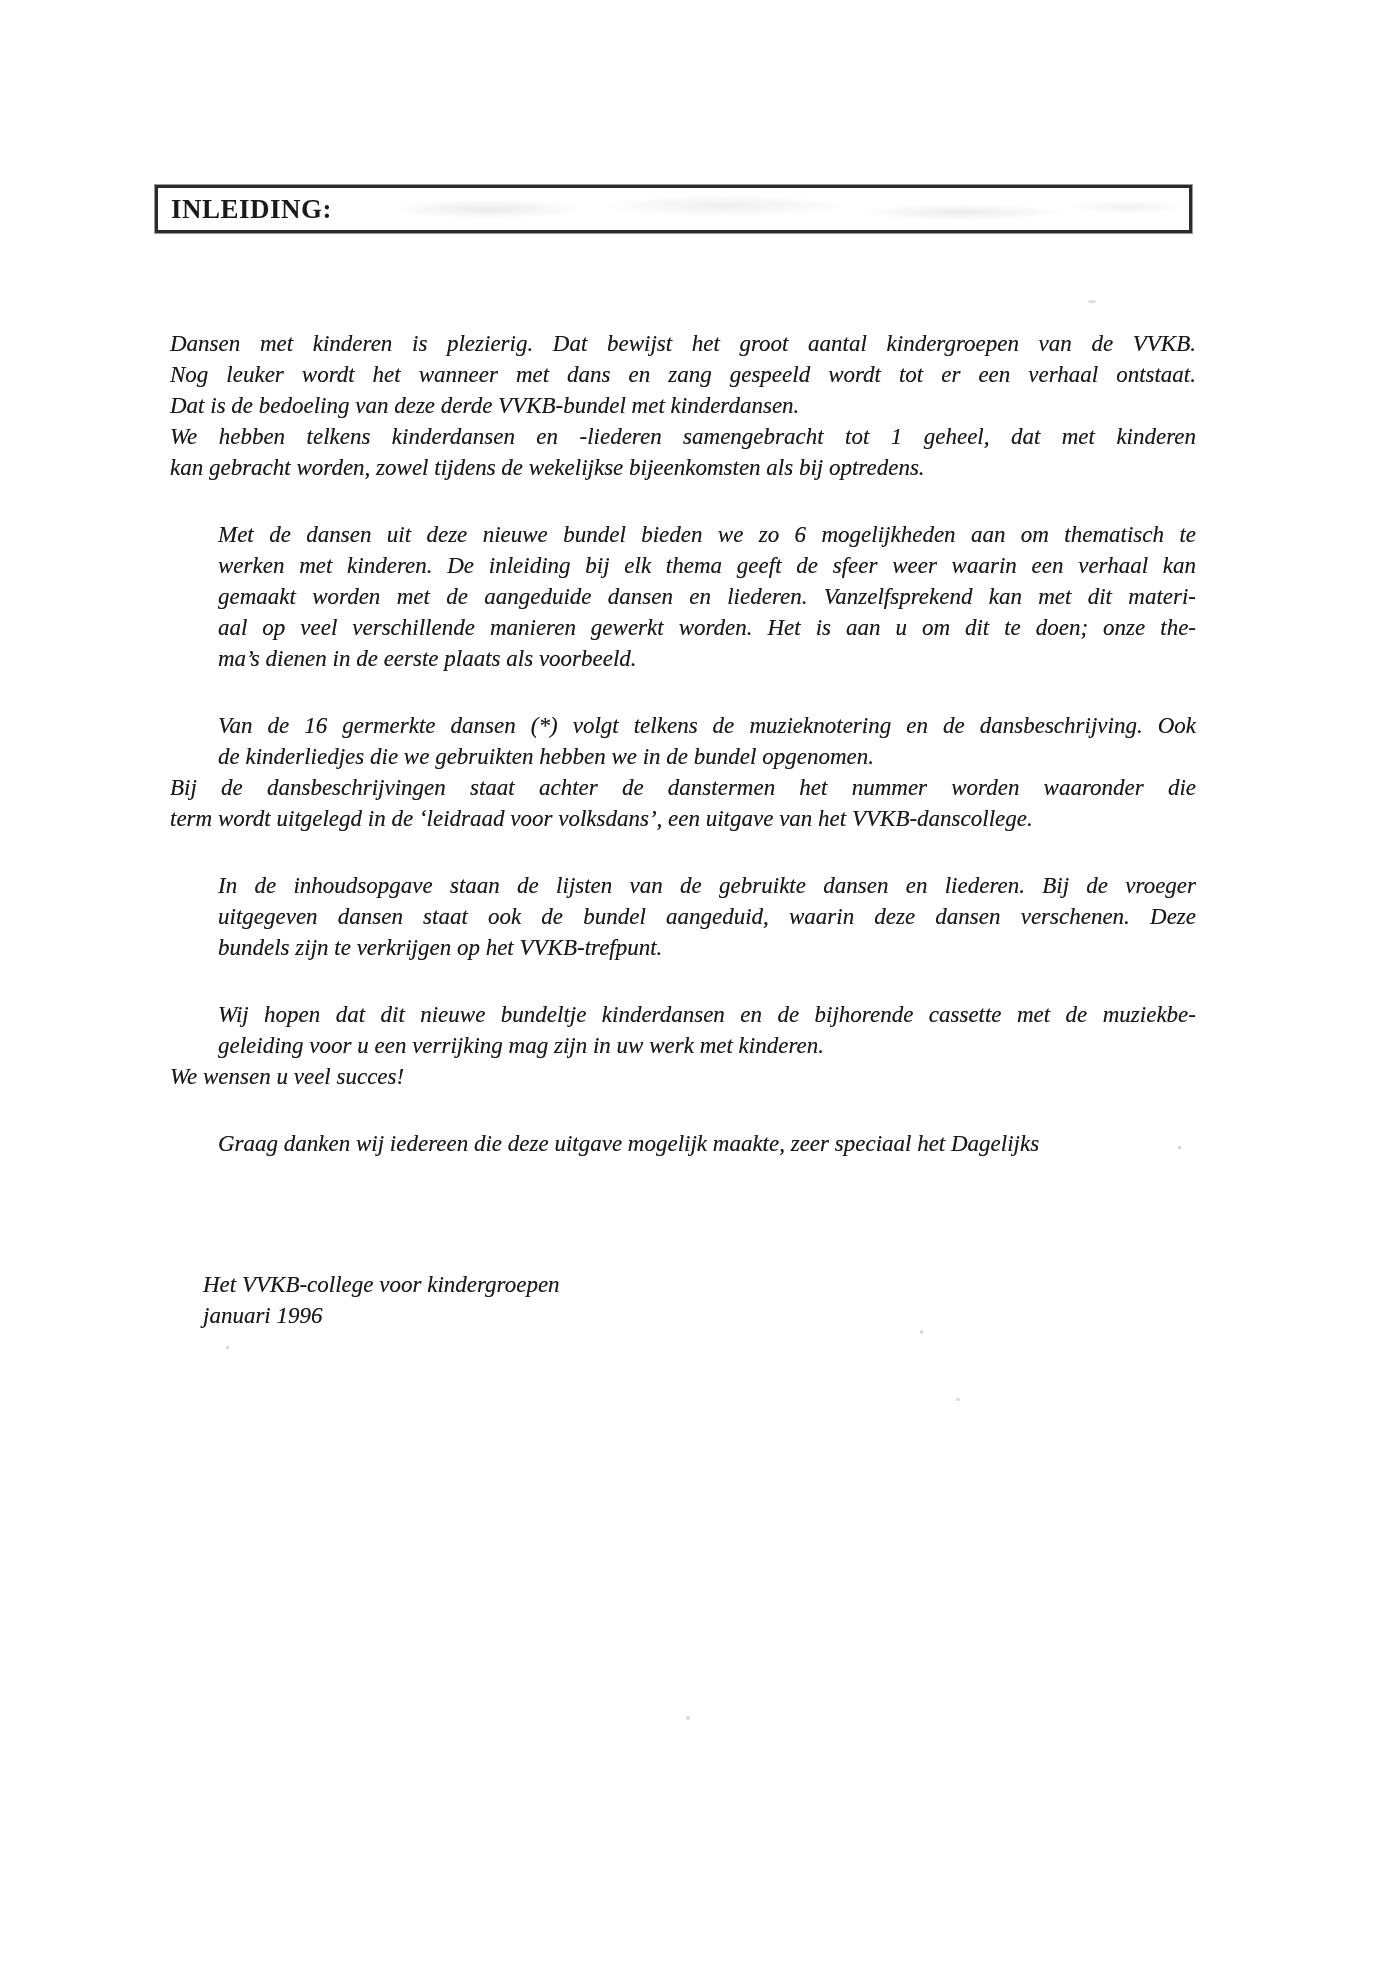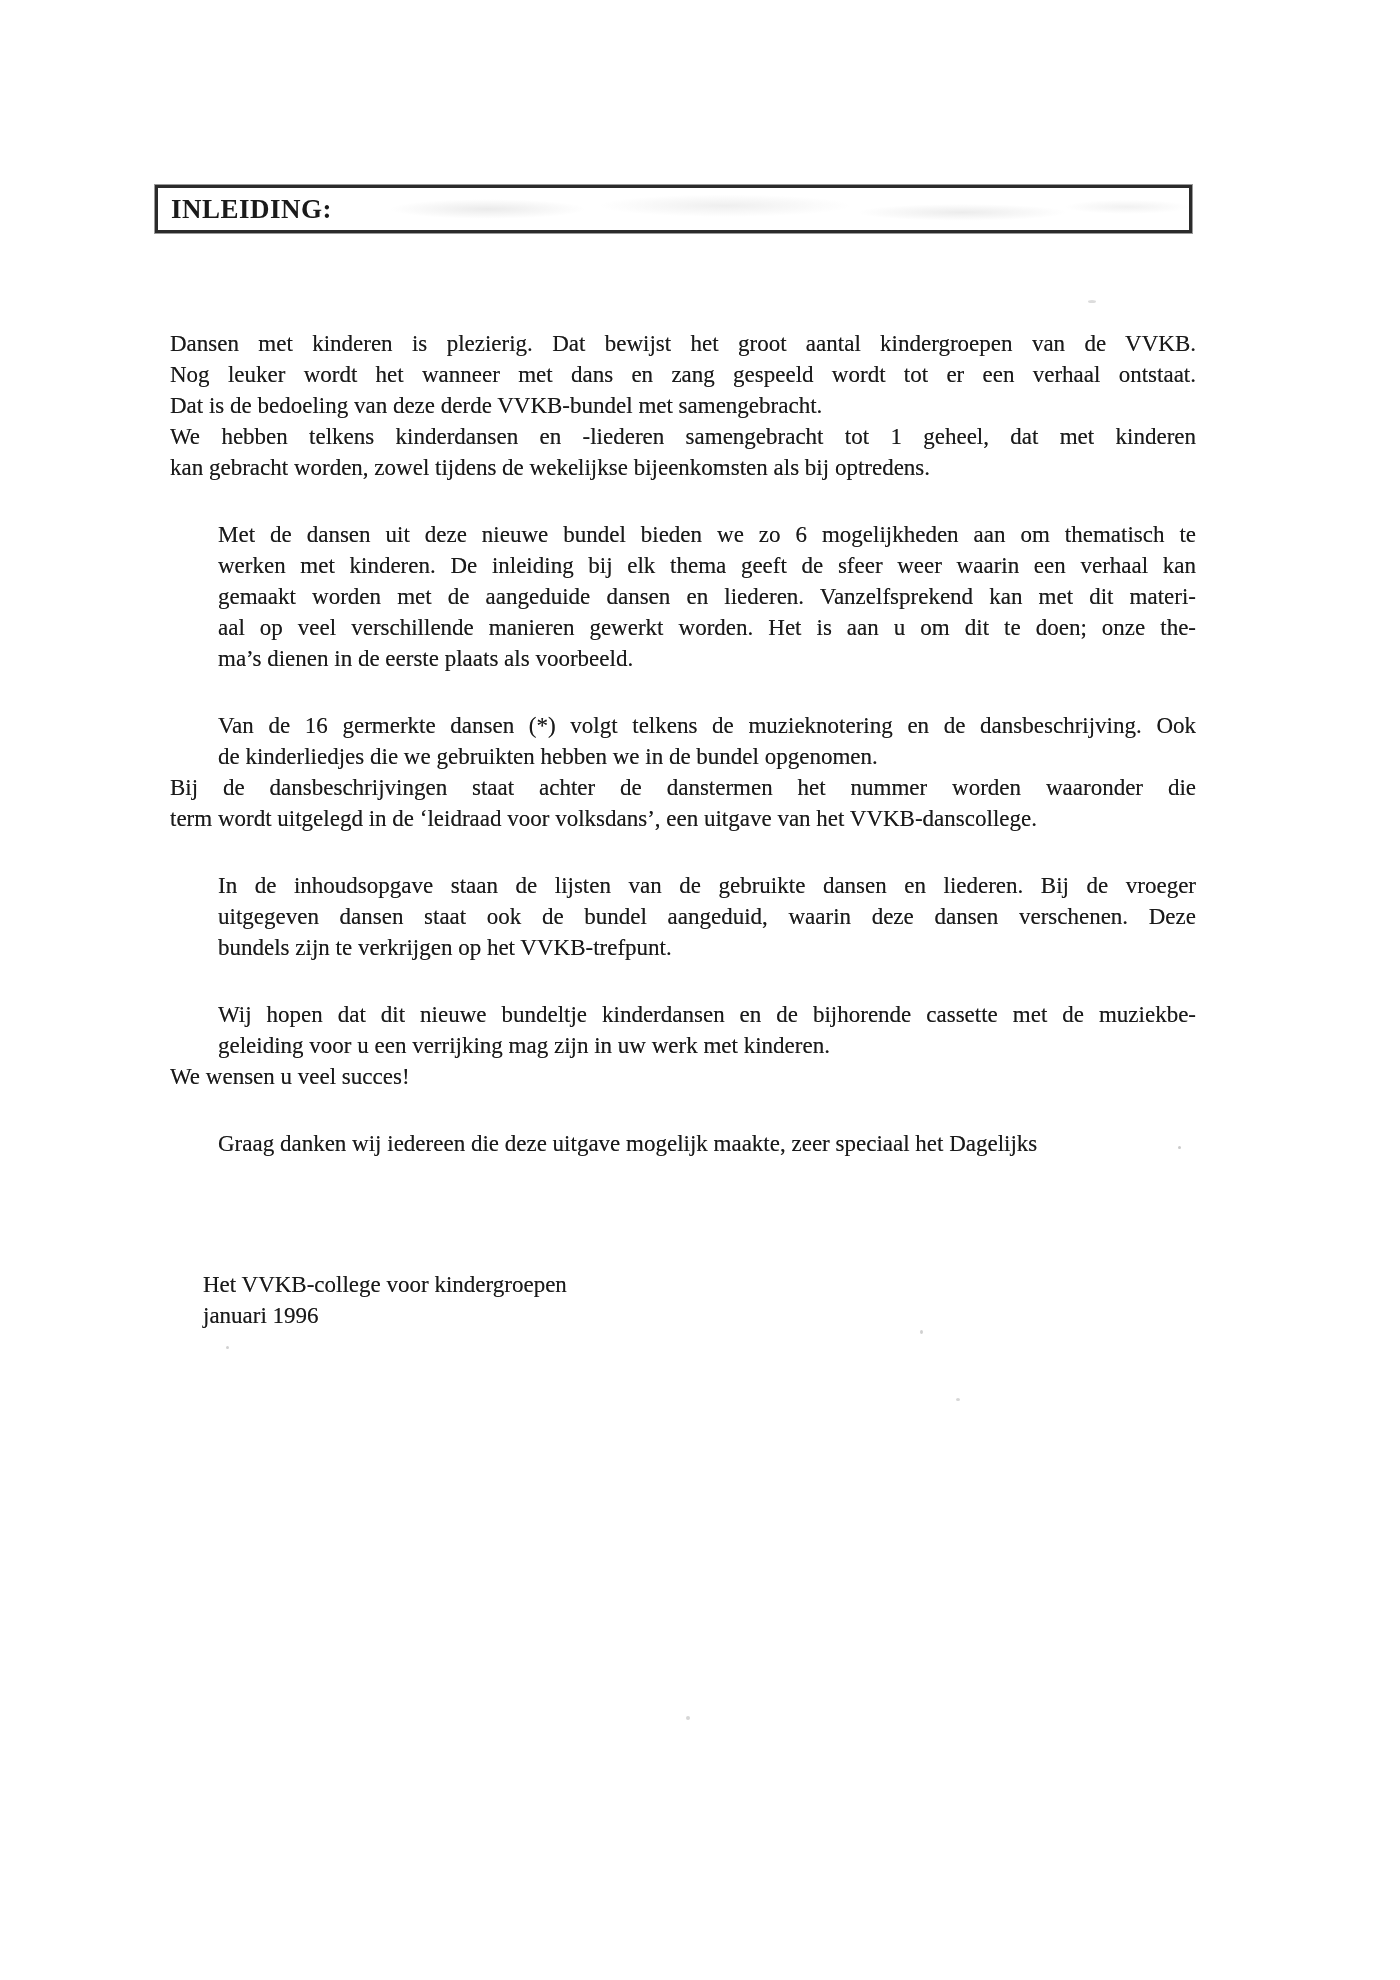--- a/index.html
+++ b/index.html
@@ -52,20 +52,21 @@
     width: 1026px;
     font-size: 23px;
     line-height: 31px;
     text-shadow: 0 0 0.5px rgba(20,20,20,0.55);
   }
   .block { margin: 0; }
   .block.gap { margin-top: 36px; margin-left: 48px; }
   .block .line {
     text-align: justify;
     text-align-last: justify;
+    font-style: italic;
   }
   .block .line:last-child {
     text-align-last: left;
   }
   .block.signature { margin-top: 110px; margin-left: 33px; }
   .block.signature .line,
   .block.signature .line:last-child {
     text-align: left;
     text-align-last: left;
   }
@@ -89,21 +90,21 @@
 
   <div class="header-box">
     <span class="header-title">INLEIDING:</span>
   </div>
 
   <div class="content">
 
     <div class="block">
         <div class="line">Dansen met kinderen is plezierig. Dat bewijst het groot aantal kindergroepen van de VVKB.</div>
         <div class="line">Nog leuker wordt het wanneer met dans en zang gespeeld wordt tot er een verhaal ontstaat.</div>
-        <div class="line">Dat is de bedoeling van deze derde VVKB-bundel met samengebracht.</div>
+        <div class="line">Dat is de bedoeling van deze derde VVKB-bundel met kinderdansen.</div>
       </div>
 
     <div class="block">
         <div class="line">We hebben telkens kinderdansen en -liederen samengebracht tot 1 geheel, dat met kinderen</div>
         <div class="line">kan gebracht worden, zowel tijdens de wekelijkse bijeenkomsten als bij optredens.</div>
       </div>
 
     <div class="block gap">
         <div class="line">Met de dansen uit deze nieuwe bundel bieden we zo 6 mogelijkheden aan om thematisch te</div>
         <div class="line">werken met kinderen. De inleiding bij elk thema geeft de sfeer weer waarin een verhaal kan</div>

